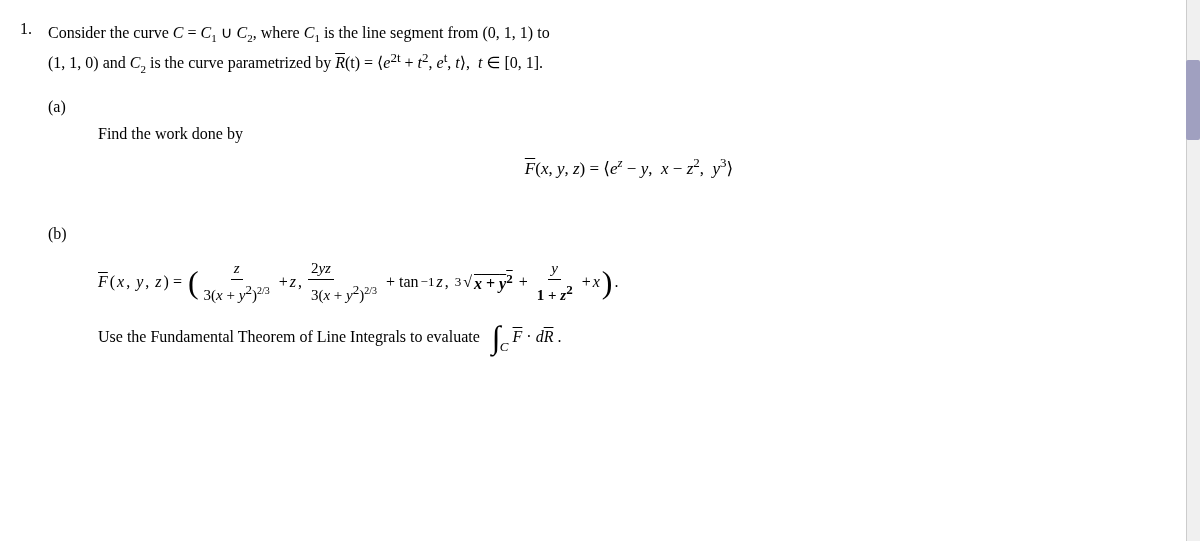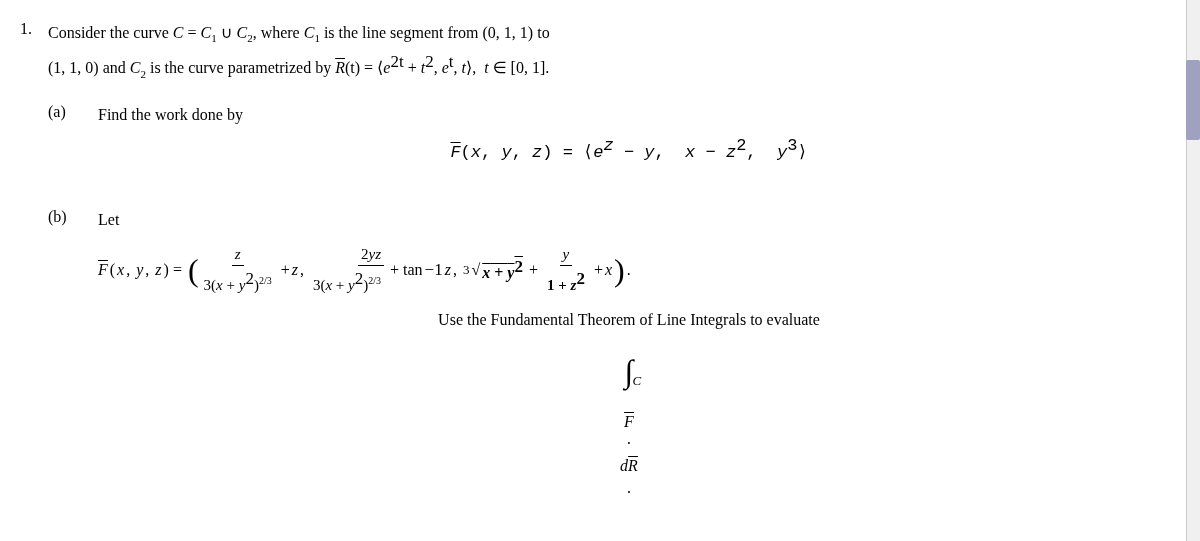--- a/index.html
+++ b/index.html
@@ -72,48 +72,48 @@
     }
 
     .part-label {
       min-width: 50px;
       font-size: 16px;
       padding-top: 2px;
     }
 
     .part-content {
       flex: 1;
+      margin-top: 24px;
     }
 
     .part-content p {
       font-size: 16px;
       line-height: 1.7;
       margin-bottom: 6px;
     }
 
     .equation-block {
       text-align: center;
       margin: 8px 0 12px 0;
       font-size: 17px;
-      font-family: Liberation Mono, monospace;
     }
 
     .in-moving {
       font-size: 16px;
       line-height: 1.7;
       margin-bottom: 0;
     }
 
     
     .math {
       font-style: italic;
     }
 
     sup {
-      font-size: 17px;
+      font-size: 13px;
       vertical-align: super;
     }
 
     sub {
       font-size: 11px;
       vertical-align: sub;
     }
 
     .part-b-equation {
       display: flex;
@@ -130,21 +130,20 @@
       vertical-align: middle;
       font-style: normal;
     }
 
     .integral-block {
       display: flex;
       align-items: center;
       gap: 4px;
       margin-top: 8px;
       font-size: 16px;
-      flex-direction: column;
     }
 
     .integral-sym {
       font-size: 32px;
       line-height: 1;
       vertical-align: middle;
       font-style: normal;
     }
   </style>
 </head>
@@ -170,33 +169,32 @@
       </div>
 
     </div>
   </div>
 
   <div style="height: 20px;"></div>
 
   <div class="part">
     <div class="part-label">(b)</div>
     <div class="part-content">
-      <p>Let</p>
 
       <div class="part-b-equation">
         <span class="math"><span style="text-decoration: overline;">F</span></span>(<span class="math">x</span>,&nbsp;<span class="math">y</span>,&nbsp;<span class="math">z</span>) =&nbsp;
         <span class="big-paren">(</span>
         
         <span style="display:inline-flex; flex-direction:column; align-items:center; vertical-align:middle;">
           <span style="border-bottom:1px solid #000; padding: 0 3px; font-size:15px; line-height:1.5;"><span class="math">z</span></span>
           <span style="padding: 0 3px; font-size:15px; line-height:1.5;">3(<span class="math">x</span> + <span class="math">y</span><sup>2</sup>)<sup style="font-size:10px;">2/3</sup></span>
         </span>
         &nbsp;+ <span class="math">z</span>,&nbsp;
         
-        <span style="display:inline-flex; flex-direction:column; align-items:flex-end; vertical-align:middle;">
+        <span style="display:inline-flex; flex-direction:column; align-items:flex-start; vertical-align:middle;">
           <span style="border-bottom:1px solid #000; padding: 0 3px; font-size:15px; line-height:1.5;">2<span class="math">yz</span></span>
           <span style="padding: 0 3px; font-size:15px; line-height:1.5;">3(<span class="math">x</span> + <span class="math">y</span><sup>2</sup>)<sup style="font-size:10px;">2/3</sup></span>
         </span>
         &nbsp;+ tan<sup>−1</sup> <span class="math">z</span>,&nbsp;
         
         <sup style="font-size:13px; vertical-align:middle;">3</sup>√<span style="text-decoration: overline; font-weight: bold;"><span class="math">x</span> + <span class="math">y</span><sup>2</sup></span>&nbsp;+&nbsp;
         <span style="display:inline-flex; flex-direction:column; align-items:center; vertical-align:middle;">
           <span style="border-bottom:1px solid #000; padding: 0 3px; font-size:15px; line-height:1.5;"><span class="math">y</span></span>
           <span style="padding: 0 3px; font-size:15px; line-height:1.5;font-weight:bold;">1 + <span class="math">z</span><sup>2</sup></span>
         </span>

